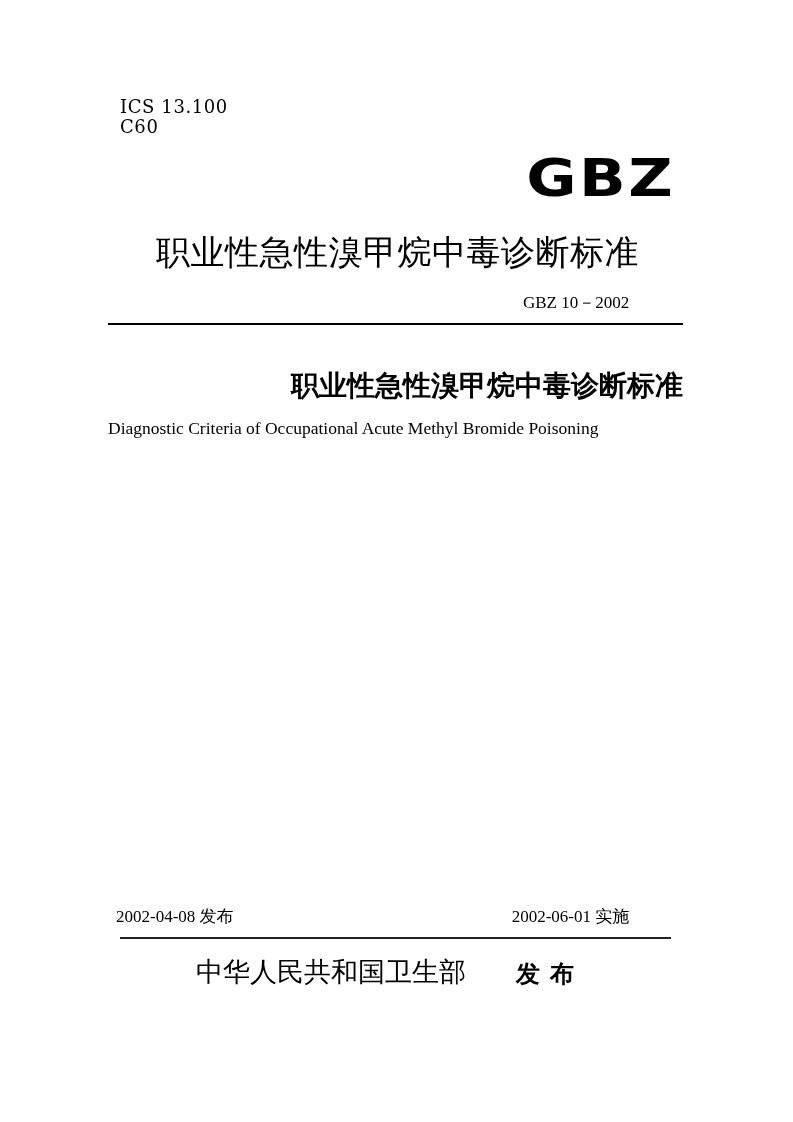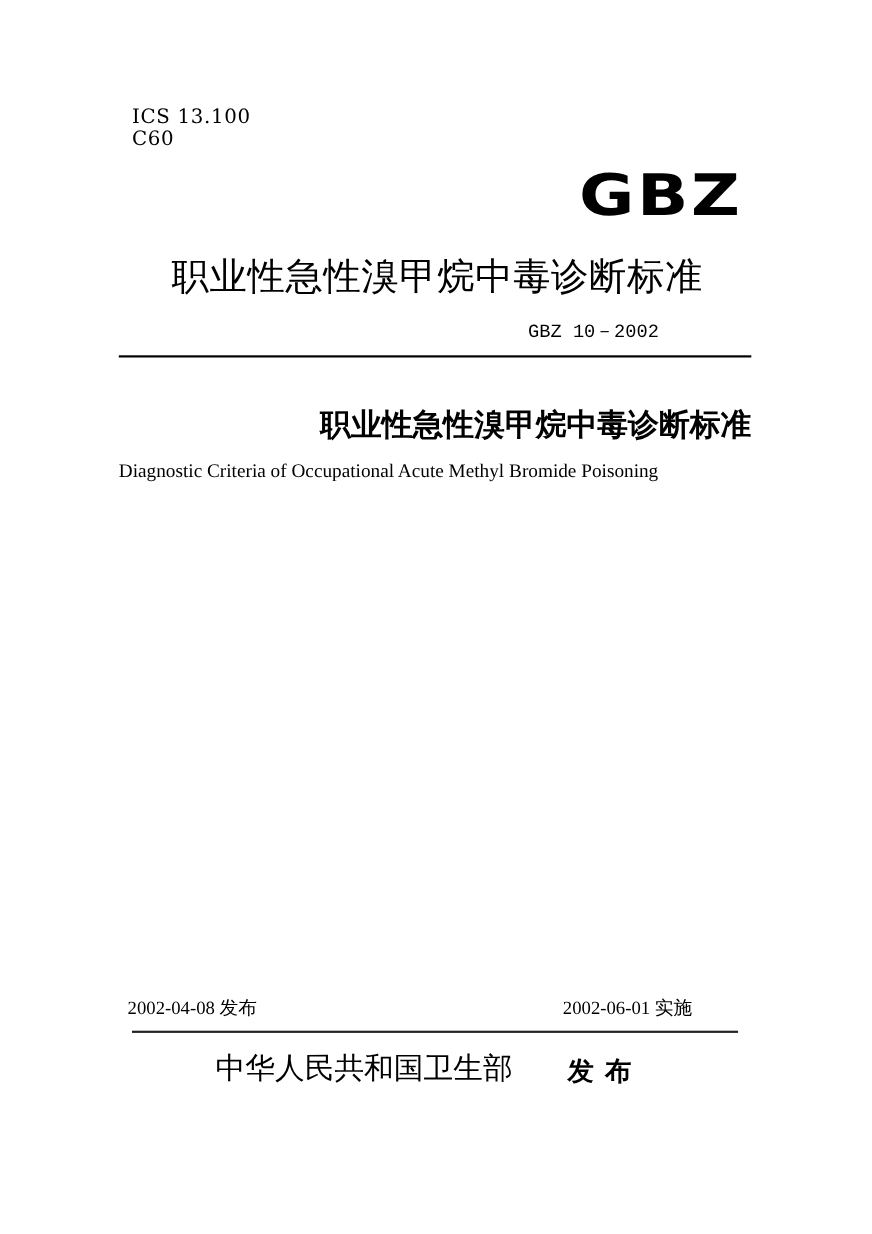--- a/index.html
+++ b/index.html
@@ -2,21 +2,21 @@
 <html><head>
 <meta charset="utf-8">
 <style>
   html, body { margin: 0; padding: 0; background: #ffffff; }
   body { width: 793px; height: 1122px; position: relative; overflow: hidden; color: #000; }
   .abs { position: absolute; }
   .ics { left: 120px; top: 98px; font-family: "DejaVu Serif", "Liberation Serif", serif; font-weight: normal; font-size: 18px; line-height: 18px; letter-spacing: 0.6px; }
   .ics div { height: 20px; }
   .gbz-logo { left: 500px; top: 146px; width: 175px; text-align: right; font-family: "DejaVu Sans", "Liberation Sans", sans-serif; font-weight: bold; font-size: 52px; line-height: 64px; letter-spacing: 2px; transform: scaleX(1.18); transform-origin: right center; }
   .national { left: 110px; top: 228px; width: 575px; text-align: center; font-family: "DejaVu Sans", "Liberation Sans", sans-serif; font-size: 34px; line-height: 48px; letter-spacing: 0.5px; }
-  .stdno { left: 480px; top: 292px; width: 192px; text-align: left; font-family: Liberation Mono, monospace; font-size: 17px; line-height: 22px; }
+  .stdno { left: 480px; top: 292px; width: 192px; text-align: center; font-family: Liberation Serif, serif; font-size: 17px; line-height: 22px; }
   .rule-top { left: 108px; top: 323px; width: 575px; height: 2px; background: #000; }
   .title-cn { left: 108px; top: 370px; width: 575px; text-align: right; font-family: "DejaVu Sans", "Liberation Sans", sans-serif; font-weight: bold; font-size: 28px; line-height: 32px; }
   .title-en { left: 108px; top: 416px; width: 575px; text-align: left; font-family: "Liberation Serif", "DejaVu Serif", serif; font-size: 17.5px; line-height: 24px; }
   .date-issue { left: 116px; top: 905px; font-family: "Liberation Serif", "DejaVu Serif", serif; font-size: 17px; line-height: 24px; }
   .date-impl { left: 470px; top: 905px; width: 201px; text-align: center; font-family: "Liberation Serif", "DejaVu Serif", serif; font-size: 17px; line-height: 24px; }
   .rule-bottom { left: 120px; top: 937px; width: 551px; height: 2px; background: #222; }
   .issuer { left: 196px; top: 952px; font-family: "DejaVu Sans", "Liberation Sans", sans-serif; font-weight: normal; font-size: 27px; line-height: 40px; }
   .issuer-suffix { left: 516px; top: 960px; font-family: "DejaVu Sans", "Liberation Sans", sans-serif; font-weight: bold; font-size: 24px; line-height: 28px; letter-spacing: 10px; }
 </style>
 </head>

